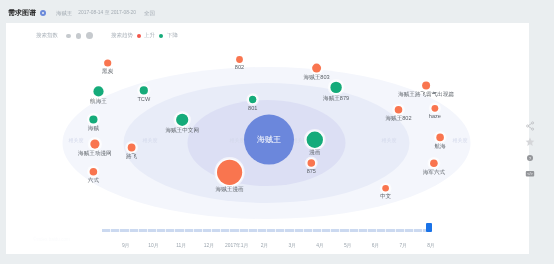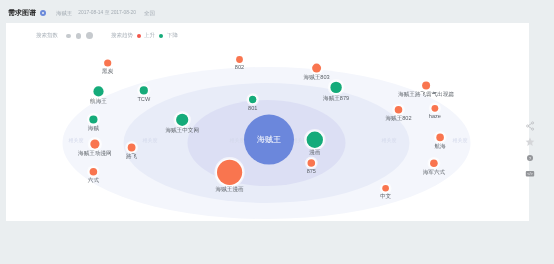--- a/index.html
+++ b/index.html
@@ -1,17 +1,17 @@
 <!DOCTYPE html>
 <html><head>
 <meta charset="utf-8">
 <style>
   html,body{margin:0;padding:0;}
   body{width:554px;height:264px;background:#eaeef0;font-family:"Liberation Sans",sans-serif;overflow:hidden;}
-  #wrap{position:relative;width:554px;height:221px;overflow:hidden;}
+  #wrap{position:relative;width:554px;height:264px;overflow:hidden;}
   #card{position:absolute;left:6px;top:23px;width:523px;height:231px;background:#fff;}
   #hdr-title{position:absolute;left:8px;top:9px;font-size:7px;line-height:8px;color:#2b2b2b;font-weight:bold;}
   #hdr-info{position:absolute;left:40px;top:10.2px;width:6px;height:6px;border-radius:50%;background:#6b8ada;}
   #hdr-info i{position:absolute;left:2px;top:2px;width:2px;height:2px;border-radius:50%;background:#e9edf0;display:block;}
   .meta{position:absolute;top:9.8px;font-size:5.6px;line-height:6px;color:#a3abb3;white-space:nowrap;}
   .lg{position:absolute;font-size:5.5px;line-height:6px;color:#a8b0b8;white-space:nowrap;}
   .dot{position:absolute;border-radius:50%;}
   #timeline{position:absolute;left:102px;top:229.4px;width:330px;height:3px;}
   #tl-track{position:absolute;left:0;top:0;width:100%;height:2.8px;background:#cbd9f0;}
   #tl-ticks{position:absolute;left:0;top:0;width:100%;height:2.8px;display:flex;}

